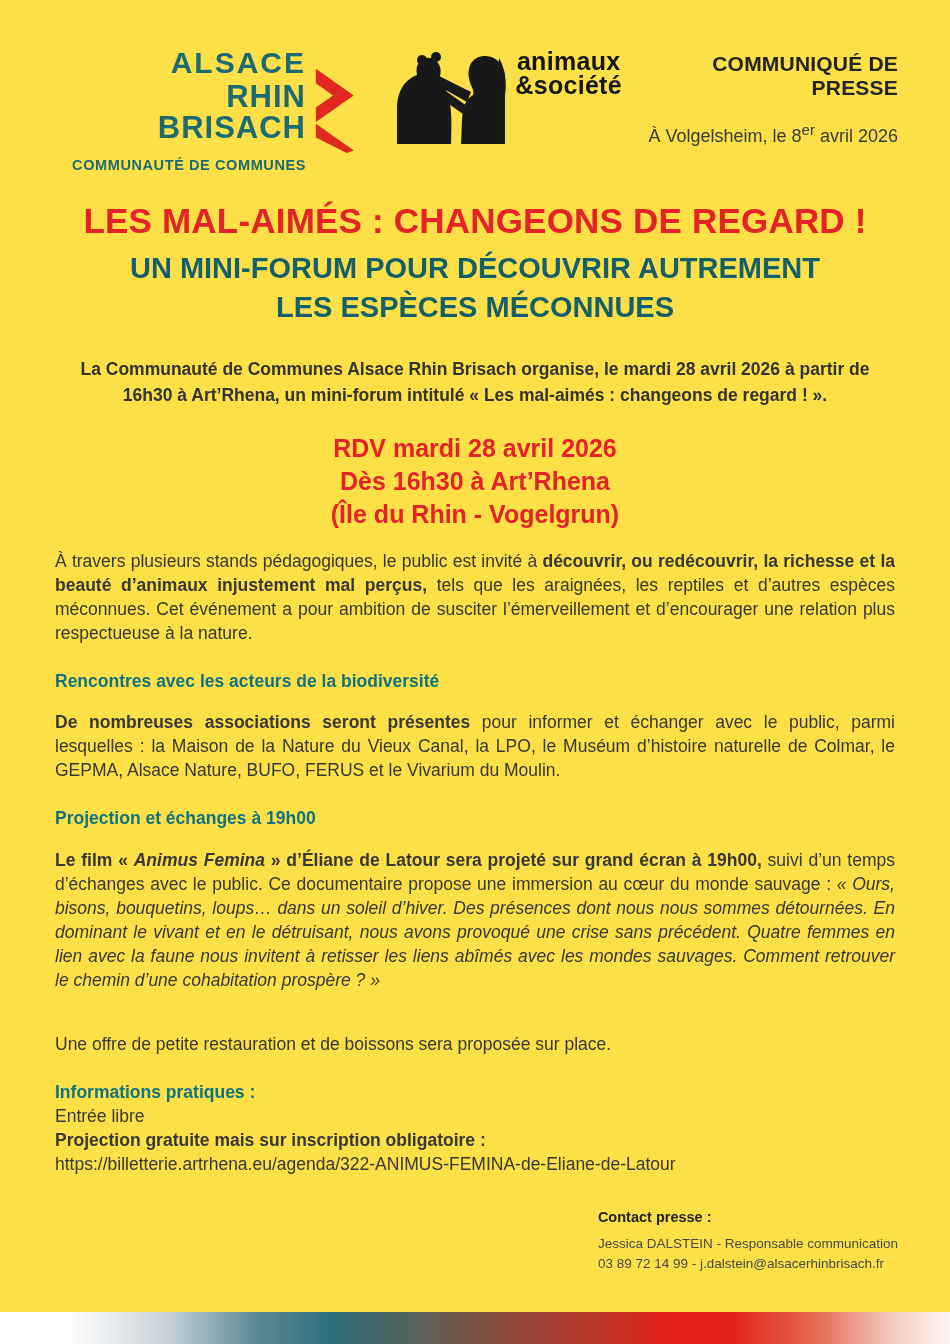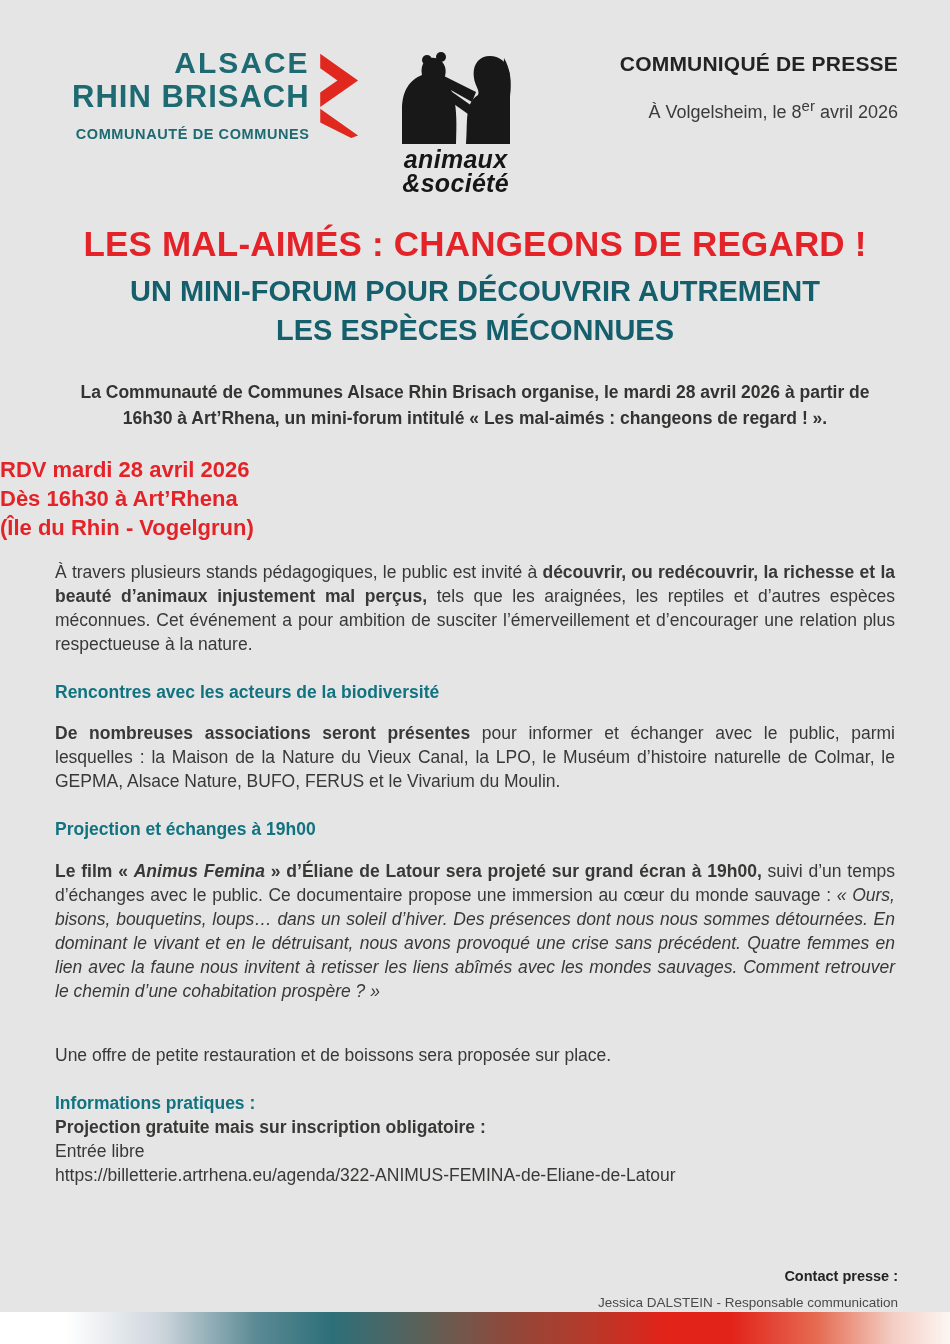--- a/index.html
+++ b/index.html
@@ -1,54 +1,54 @@
 <!DOCTYPE html>
 <html><head>
 <meta charset="utf-8">
 <style>
   html, body { margin:0; padding:0; background:#ffffff; }
   .page {
     position:relative; width:950px; height:1344px; margin:0 auto;
-    background:#e5e5e5; overflow:hidden;
+    background:#fde047; overflow:hidden;
     font-family:"Liberation Sans", sans-serif; color:#383837;
   }
   
   .header { display:flex; justify-content:space-between; align-items:flex-start; padding:48px 52px 0 72px; }
   .logos { display:flex; align-items:flex-start; }
   .logo-arb { display:flex; align-items:center; }
   .arb-text { text-align:right; color:#1d6a72; line-height:1; }
   .arb-l1 { font-size:30px; font-weight:bold; letter-spacing:2px; }
   .arb-l2 { font-size:31px; font-weight:bold; letter-spacing:1px; margin-top:3px; }
   .arb-l3 { font-size:14.5px; font-weight:bold; letter-spacing:0.6px; margin-top:15px; }
   .arb-chevron { margin-left:8px; }
-  .logo-as { display:flex; flex-direction:column; align-items:center; margin-left:30px;font-style:italic; }
+  .logo-as { display:flex; flex-direction:row; align-items:flex-start; margin-left:30px; }
   .as-text { font-weight:bold; color:#161616; font-size:25px; line-height:0.95; letter-spacing:0.3px; text-align:center; margin-top:2px; }
   .doc-meta { text-align:right; padding-top:4px; }
   .doc-type { font-size:21px; font-weight:bold; color:#242323; letter-spacing:0.2px; }
   .dateline { margin-top:21px; font-size:18px; color:#3a3a39; }
   .dateline sup { font-size:15px; }
   
   .title-main { margin-top:28px; text-align:center; font-weight:bold; font-size:35px; letter-spacing:0.2px; }
   .title-sub  { text-align:center; font-weight:bold; font-size:29px; line-height:1.35; margin-top:8px; }
   
   .intro { margin:29px auto 0; width:812px; text-align:center; font-weight:bold; font-size:17.5px; line-height:1.5; color:#333332; }
-  .rdv   { margin-top:24px; font-weight:bold; font-size:22px; line-height:1.32; }
+  .rdv   { margin-top:24px; text-align:center; font-weight:bold; font-size:25px; line-height:1.32; }
   
   .body-col { margin:0 55px; }
   .para { font-size:17.5px; line-height:24px; text-align:justify; color:#383837; }
   .para.first { }
   .sec-heading { font-weight:bold; font-size:17.5px; line-height:24px; margin-top:24px; }
   .catering { margin-top:40px; font-size:17.5px; line-height:24px; }
   .infos-line { font-size:17.5px; line-height:24px; }
   .bold { font-weight:bold; }
   .ital { font-style:italic; }
   .bold-ital { font-weight:bold; font-style:italic; }
   .url { color:#383837; text-decoration:none; }
   
-  .contact { position:absolute; right:52px; top:1268px; text-align:right; }
+  .contact { position:absolute; right:52px; top:1209px; }
   .contact-heading { font-size:14.5px; font-weight:bold; color:#242323; }
   .contact-line { font-size:13.5px; color:#4a4a49; line-height:1.5; }
   .contact-line.first { margin-top:9px; }
   
   .gradient-bar {
     position:absolute; left:0; right:0; bottom:0; height:32px;
     background:linear-gradient(90deg,
       #ffffff 0%, #ffffff 7%, #cdd5dc 17%, #5b8a94 27%, #2d6f79 35%,
       #5f6057 45%, #8c4a3c 53%, #b6392a 62%, #e2231a 70%, #e2231a 77%,
       #e56b52 86%, #f3cdc3 94%, #fdf6f3 100%);
@@ -122,22 +122,22 @@
 
     <div class="sec-heading" style="color:#117380">Rencontres avec les acteurs de la biodiversité</div>
     <p class="para"><span class="bold">De nombreuses associations seront présentes</span><span> pour informer et échanger avec le public, parmi lesquelles : la Maison de la Nature du Vieux Canal, la LPO, le Muséum d’histoire naturelle de Colmar, le GEPMA, Alsace Nature, BUFO, FERUS et le Vivarium du Moulin.</span></p>
 
     <div class="sec-heading" style="color:#117380">Projection et échanges à 19h00</div>
     <p class="para"><span class="bold">Le film « </span><span class="bold-ital">Animus Femina</span><span class="bold"> » d’Éliane de Latour sera projeté sur grand écran à 19h00,</span><span> suivi d’un temps d’échanges avec le public. Ce documentaire propose une immersion au cœur du monde sauvage : </span><span class="ital">« Ours, bisons, bouquetins, loups… dans un soleil d’hiver. Des présences dont nous nous sommes détournées. En dominant le vivant et en le détruisant, nous avons provoqué une crise sans précédent. Quatre femmes en lien avec la faune nous invitent à retisser les liens abîmés avec les mondes sauvages. Comment retrouver le chemin d’une cohabitation prospère ? »</span></p>
 
     <p class="catering">Une offre de petite restauration et de boissons sera proposée sur place.</p>
 
     <div class="sec-heading" style="color:#117380">Informations pratiques :</div>
+    <div class="infos-line">Entrée libre</div>
     <div class="infos-line bold">Projection gratuite mais sur inscription obligatoire :</div>
-    <div class="infos-line">Entrée libre</div>
     <div class="infos-line"><a class="url" href="#">https://billetterie.artrhena.eu/agenda/322-ANIMUS-FEMINA-de-Eliane-de-Latour</a></div>
   </div>
 
   <div class="contact">
     <div class="contact-heading">Contact presse :</div>
     <div class="contact-line first">Jessica DALSTEIN - Responsable communication</div>
     <div class="contact-line">03 89 72 14 99 - j.dalstein@alsacerhinbrisach.fr</div>
   </div>
 
   <div class="gradient-bar"></div>

